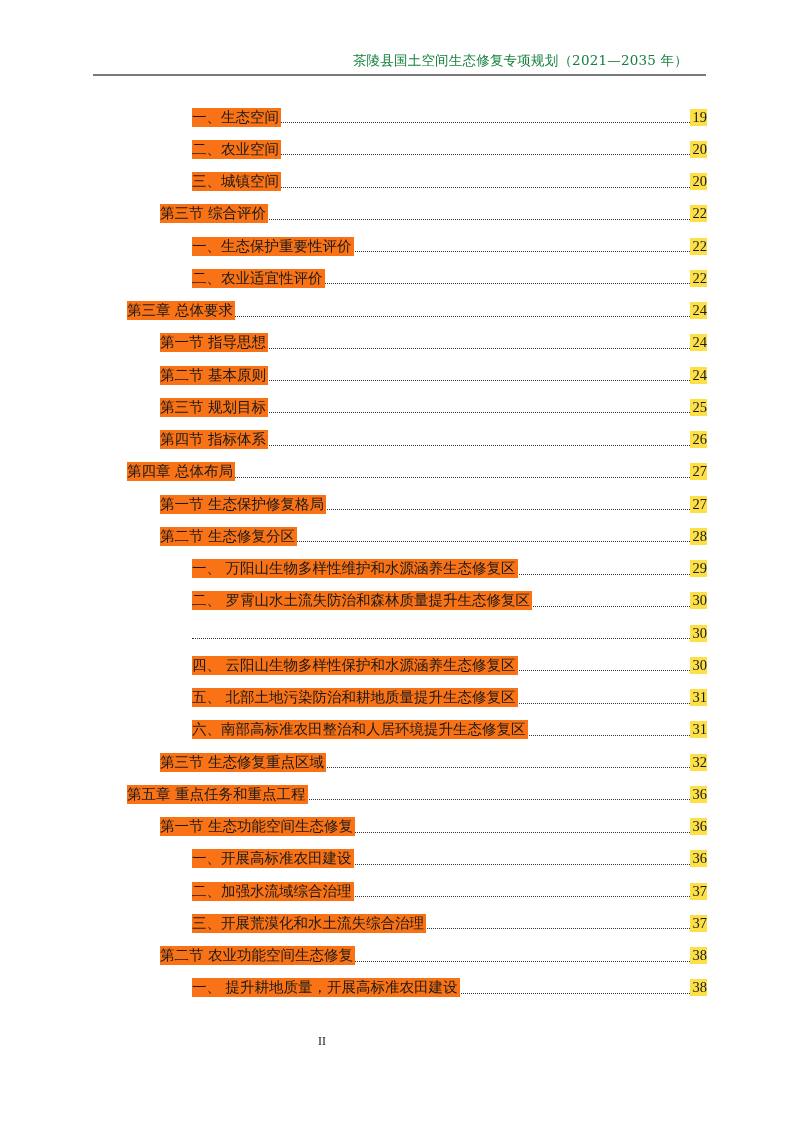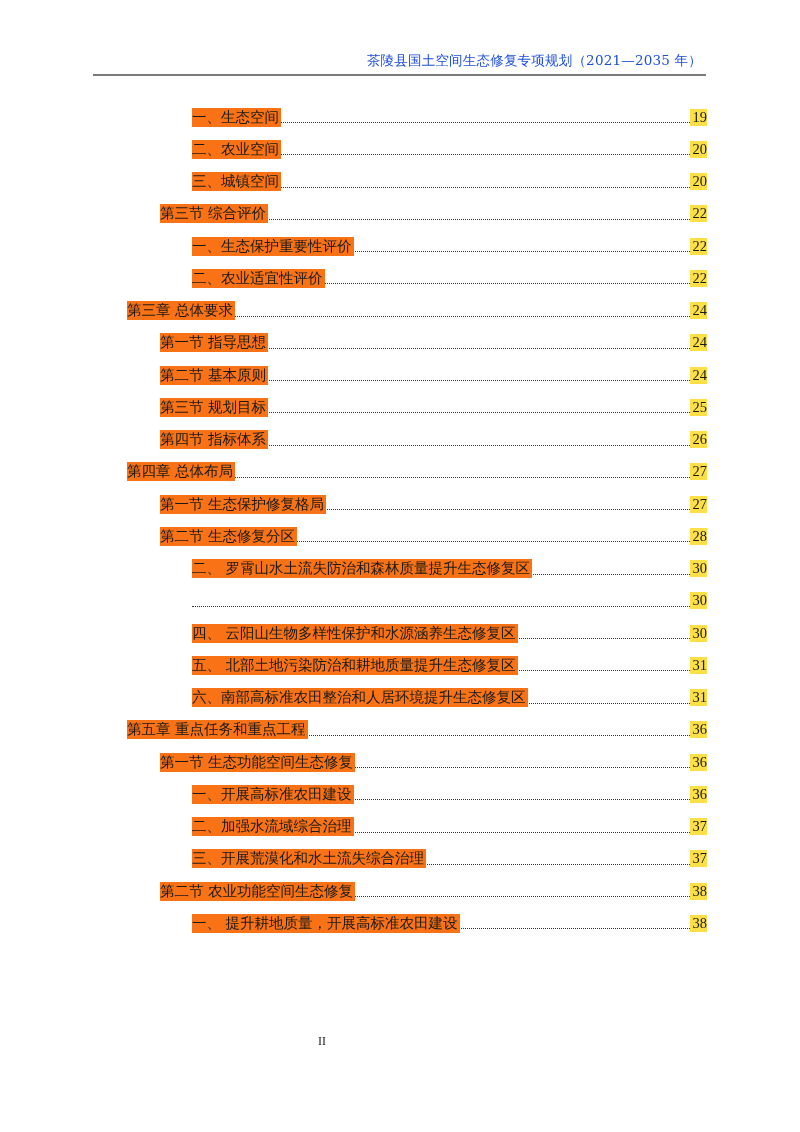--- a/index.html
+++ b/index.html
@@ -1,19 +1,19 @@
 <!DOCTYPE html>
 <html><head>
 <meta charset="utf-8">
 <style>
   html, body { margin: 0; padding: 0; background: #ffffff; }
   body { width: 800px; height: 1132px; position: relative; overflow: hidden;
          font-family: "DejaVu Serif", "Liberation Serif", serif; color: #1a1a1a; }
   .page-header { position: absolute; left: 93px; top: 50px; width: 613px; height: 26px; }
-  .page-header .title { position: absolute; right: 4px; top: 2px; font-size: 13.5px; color: #1d4ed8;
+  .page-header .title { position: absolute; right: 18px; top: 2px; font-size: 13.5px; color: #15803d;
          letter-spacing: 0.2px; white-space: nowrap; }
   .page-header .rule { position: absolute; left: 0; right: 0; bottom: 0; height: 2px; background: #7a7a7a; }
   .toc { position: absolute; left: 0; top: 101px; width: 800px; }
   .toc-row { position: relative; height: 32.25px; display: flex; align-items: center;
              font-size: 14.5px; white-space: nowrap; }
   .toc-row .label { position: absolute; background: #f97316; padding-right: 2px; z-index: 2; }
   .toc-row .leader { position: absolute; right: 110px; top: 50%; height: 2px; z-index: 1;
              border-bottom: 1.4px dotted #333; transform: translateY(3px); }
   .toc-row .page { position: absolute; right: 93px; width: 17px; text-align: right;
              font-family: "Liberation Serif", "DejaVu Serif", serif; font-size: 14.5px; background: #fde047; z-index: 2; }
@@ -100,20 +100,25 @@
       <span class="label">第一节  生态保护修复格局</span>
       <span class="page">27</span>
     </div>
     <div class="toc-row lvl-2">
       <span class="leader"></span>
       <span class="label">第二节  生态修复分区</span>
       <span class="page">28</span>
     </div>
     <div class="toc-row lvl-3">
       <span class="leader"></span>
+      <span class="label">一、  万阳山生物多样性维护和水源涵养生态修复区</span>
+      <span class="page">29</span>
+    </div>
+    <div class="toc-row lvl-3">
+      <span class="leader"></span>
       <span class="label">二、  罗霄山水土流失防治和森林质量提升生态修复区</span>
       <span class="page">30</span>
     </div>
     <div class="toc-row lvl-3">
       <span class="leader"></span>
       <span class="page">30</span>
     </div>
     <div class="toc-row lvl-3">
       <span class="leader"></span>
       <span class="label">四、  云阳山生物多样性保护和水源涵养生态修复区</span>
@@ -121,20 +126,25 @@
     </div>
     <div class="toc-row lvl-3">
       <span class="leader"></span>
       <span class="label">五、  北部土地污染防治和耕地质量提升生态修复区</span>
       <span class="page">31</span>
     </div>
     <div class="toc-row lvl-3">
       <span class="leader"></span>
       <span class="label">六、南部高标准农田整治和人居环境提升生态修复区</span>
       <span class="page">31</span>
+    </div>
+    <div class="toc-row lvl-2">
+      <span class="leader"></span>
+      <span class="label">第三节  生态修复重点区域</span>
+      <span class="page">32</span>
     </div>
     <div class="toc-row lvl-1">
       <span class="leader"></span>
       <span class="label">第五章  重点任务和重点工程</span>
       <span class="page">36</span>
     </div>
     <div class="toc-row lvl-2">
       <span class="leader"></span>
       <span class="label">第一节  生态功能空间生态修复</span>
       <span class="page">36</span>

